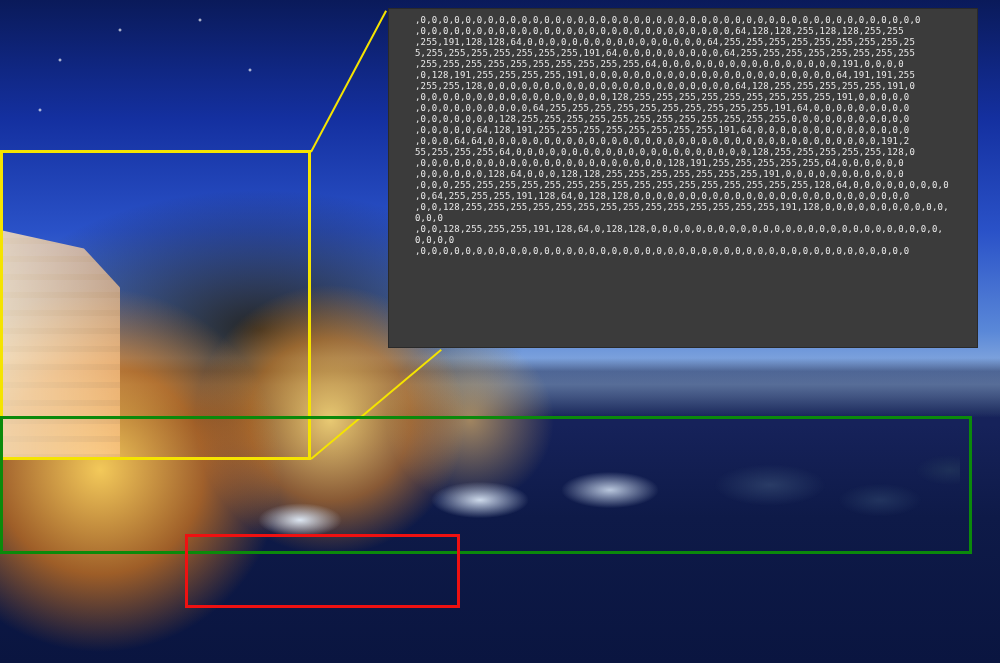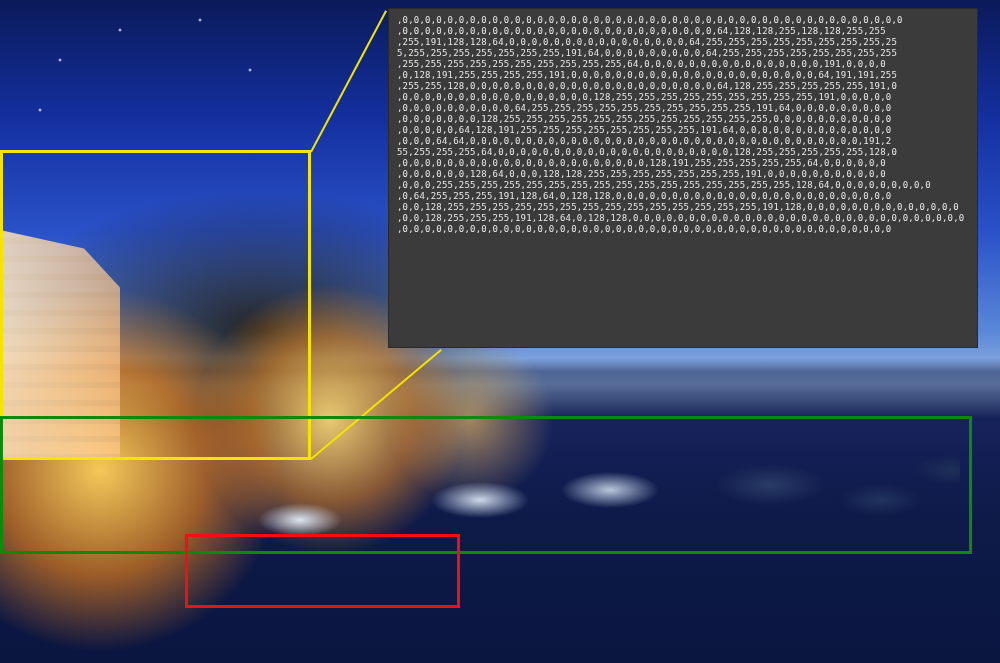--- a/index.html
+++ b/index.html
@@ -63,21 +63,21 @@
   .line { position: absolute; height: 0; border-top: 2px solid #f5e400; transform-origin: left center; }
 
   
   .panel {
     position: absolute;
     background: #3b3b3b;
     color: #e8e8e8;
     font-size: 9px;
     line-height: 11px;
     letter-spacing: 0.2px;
-    padding: 6px 8px;
+    padding: 6px 26px;
     overflow: hidden;
     white-space: pre-wrap;
     word-break: break-all;
     border: 1px solid #2a2a2a;
   }
 </style>
 </head>
 <body>
 
 <div class="canvas">

